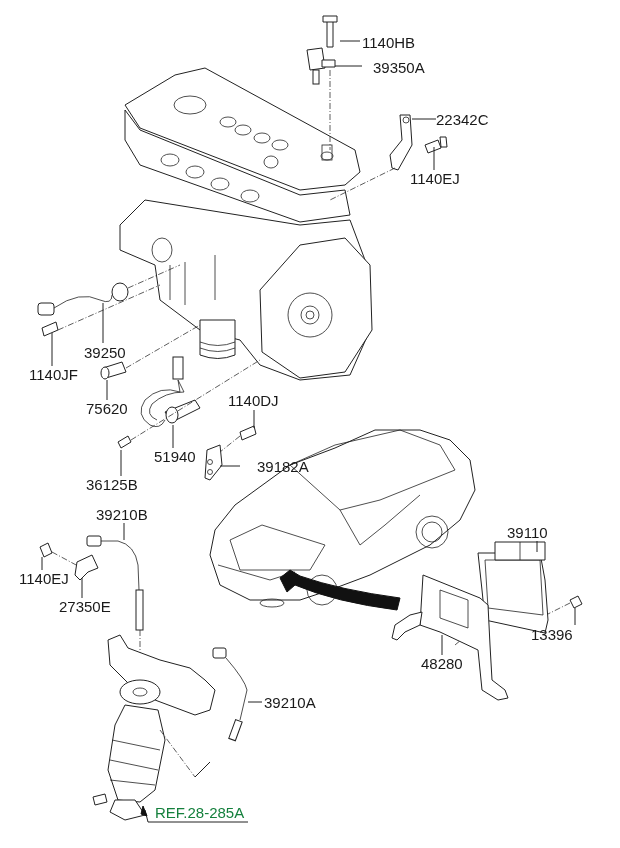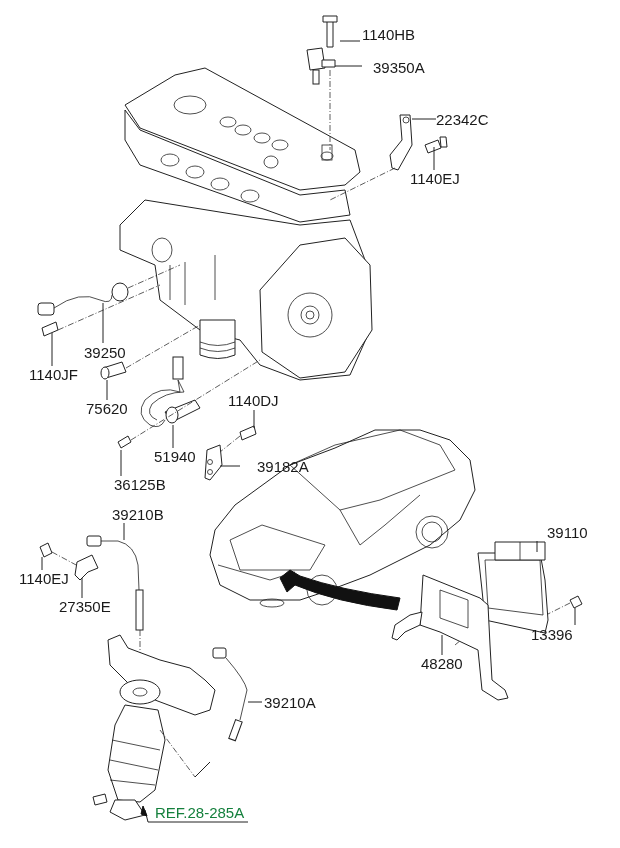--- a/index.html
+++ b/index.html
@@ -181,31 +181,31 @@
     <line class="lead" x1="195" y1="777" x2="210" y2="762"></line>
   </g>
   <line class="lead" x1="248" y1="702" x2="262" y2="702"></line>
 
   <g>
     <path class="lead" d="M145,810 L148,822 L248,822"></path>
     <path class="solid" d="M143,806 L147,816 L141,814 Z"></path>
   </g>
 </svg>
 
-<div class="lbl" style="left:362px;top:27px">1140HB</div>
+<div class="lbl" style="left:362px;top:35px">1140HB</div>
 <div class="lbl" style="left:373px;top:60px">39350A</div>
 <div class="lbl" style="left:436px;top:112px">22342C</div>
 <div class="lbl" style="left:410px;top:171px">1140EJ</div>
 <div class="lbl" style="left:84px;top:345px">39250</div>
 <div class="lbl" style="left:29px;top:367px">1140JF</div>
 <div class="lbl" style="left:86px;top:401px">75620</div>
 <div class="lbl" style="left:228px;top:393px">1140DJ</div>
 <div class="lbl" style="left:154px;top:449px">51940</div>
-<div class="lbl" style="left:114px;top:477px">36125B</div>
+<div class="lbl" style="left:86px;top:477px">36125B</div>
 <div class="lbl" style="left:257px;top:459px">39182A</div>
-<div class="lbl" style="left:112px;top:507px">39210B</div>
+<div class="lbl" style="left:96px;top:507px">39210B</div>
 <div class="lbl" style="left:19px;top:571px">1140EJ</div>
 <div class="lbl" style="left:59px;top:599px">27350E</div>
-<div class="lbl" style="left:547px;top:525px">39110</div>
+<div class="lbl" style="left:507px;top:525px">39110</div>
 <div class="lbl" style="left:531px;top:627px">13396</div>
 <div class="lbl" style="left:421px;top:656px">48280</div>
 <div class="lbl" style="left:264px;top:695px">39210A</div>
 <div class="lbl ref" style="left:155px;top:805px">REF.28-285A</div>
 
 </body></html>

